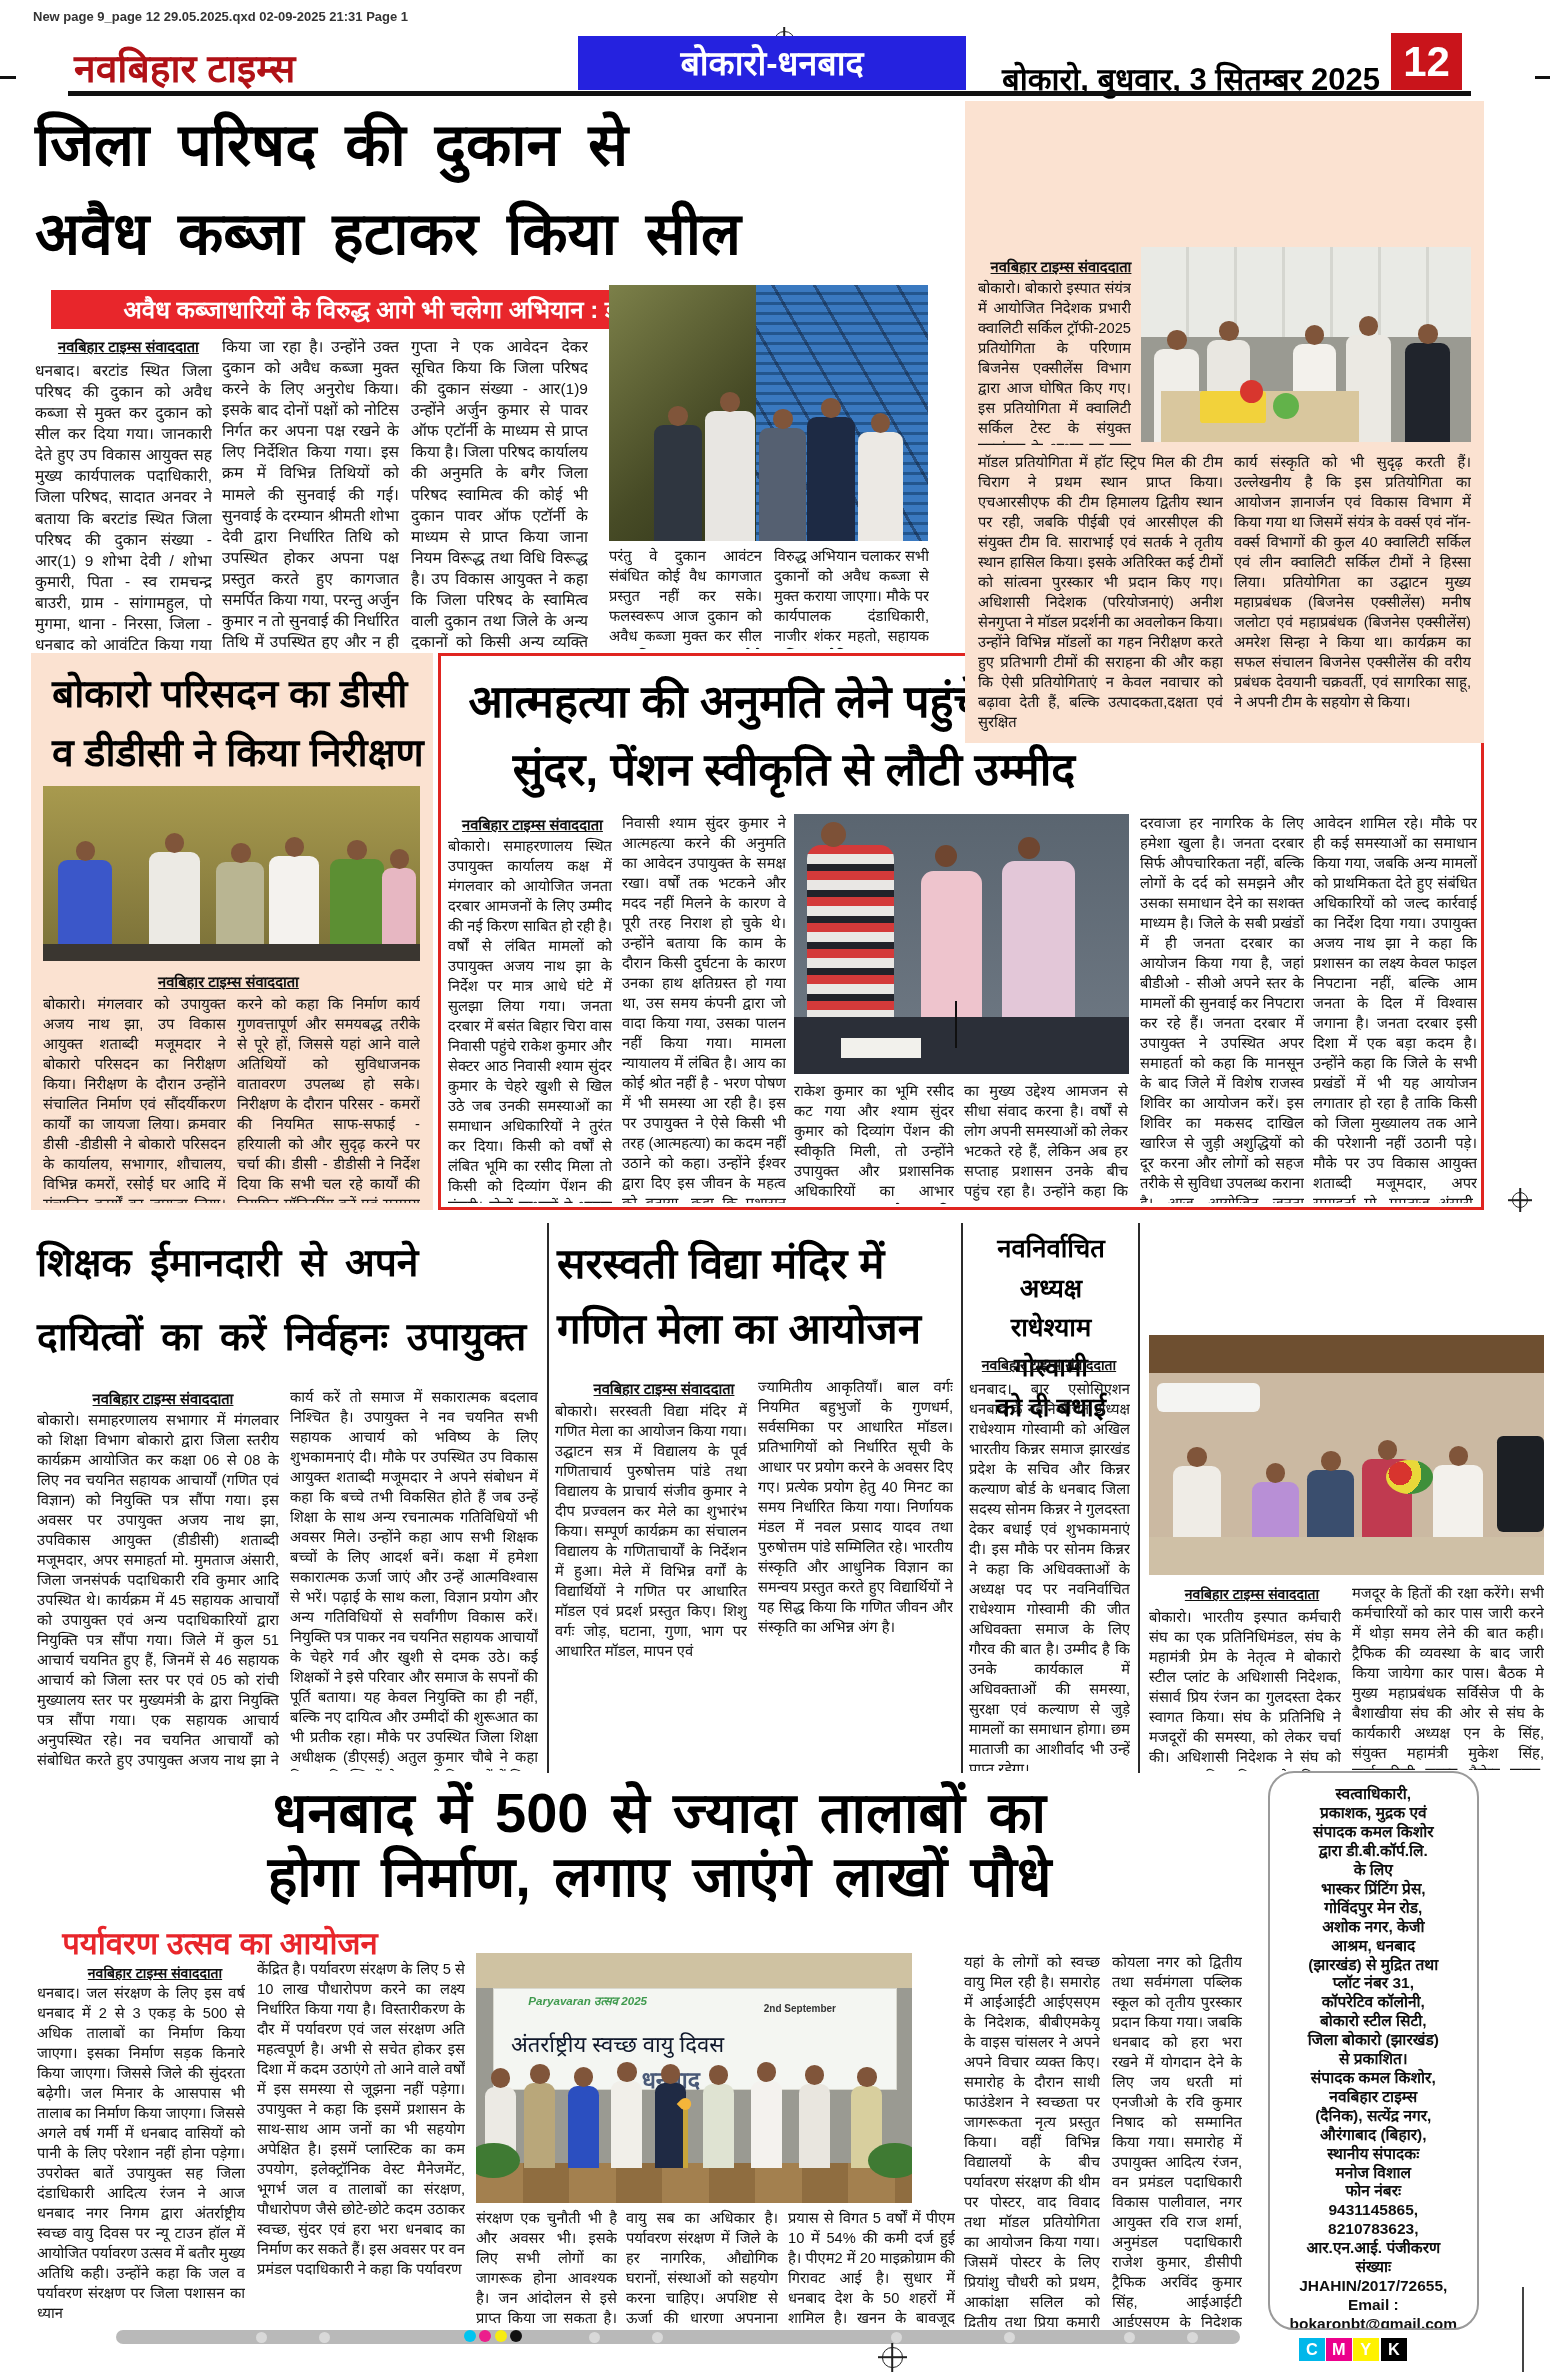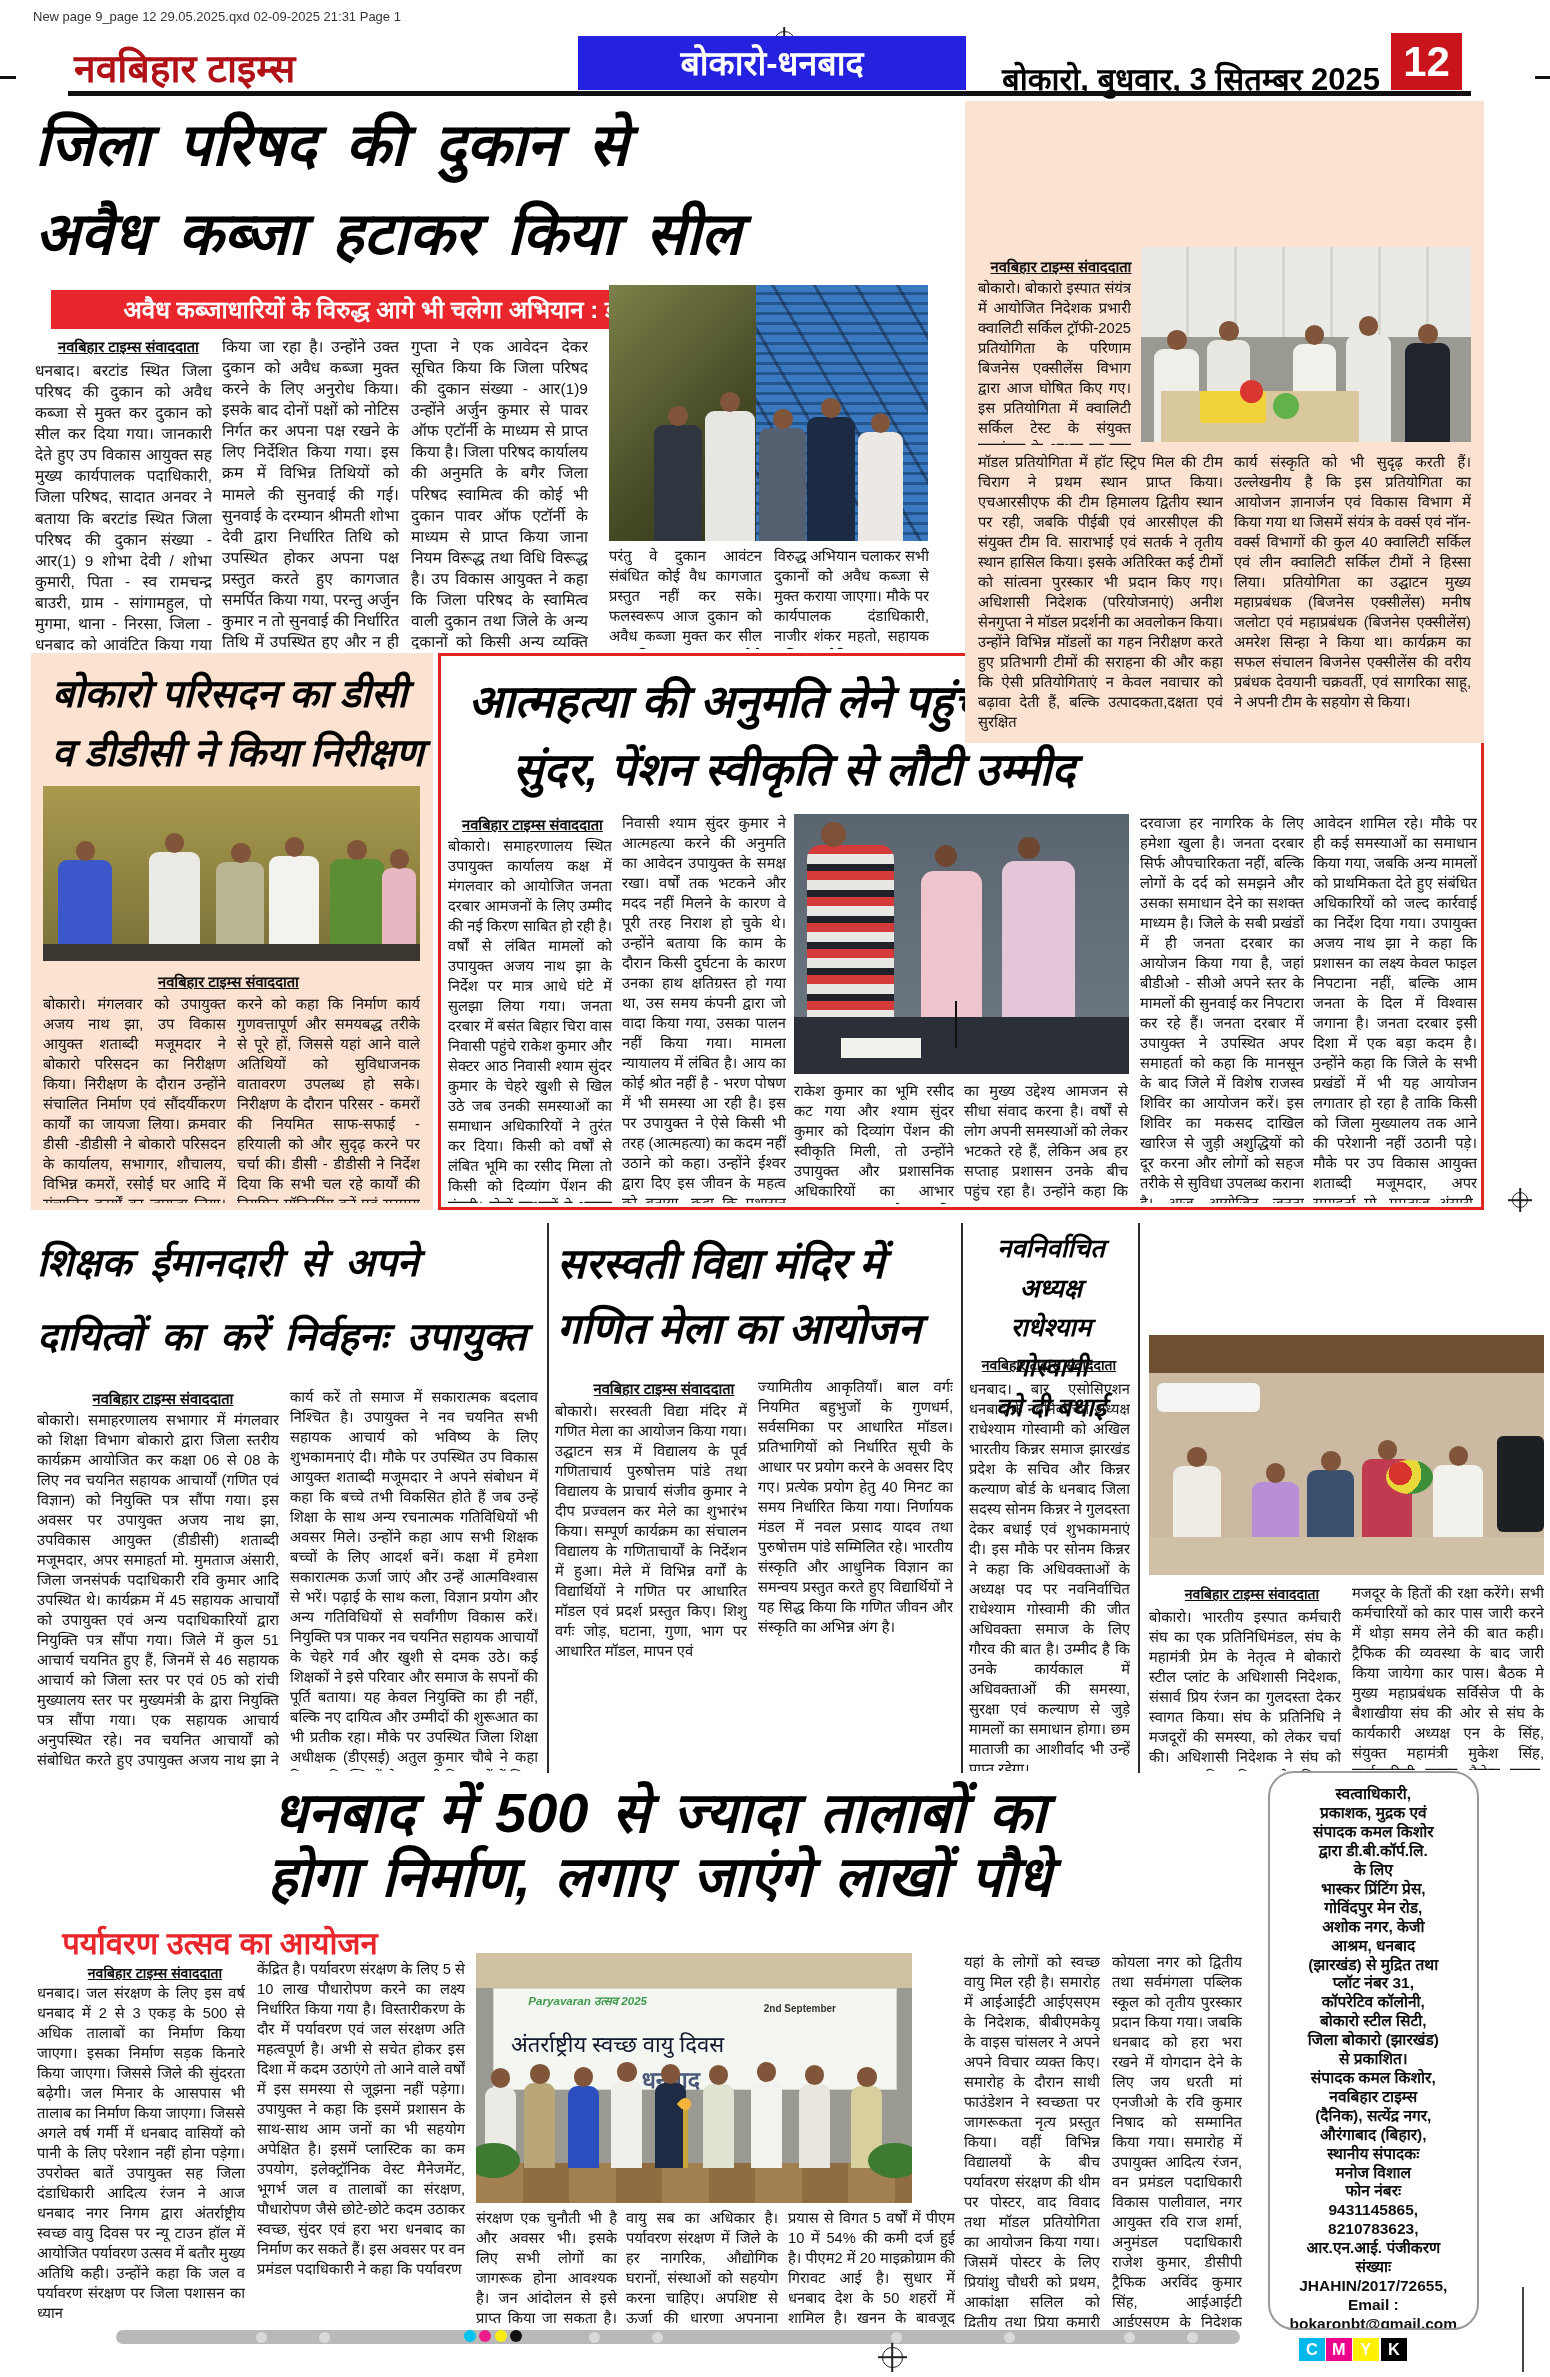--- a/index.html
+++ b/index.html
@@ -1,19 +1,19 @@
 <!DOCTYPE html>
 <html style="font-size:12.4px"><head>
 <meta charset="utf-8">
 <style>
   html,body{margin:0;padding:0;background:#e9e9e9;}
   .page{position:relative;width:1550px;height:2377px;background:#ffffff;margin:0 auto;
         font-family:"Liberation Sans","DejaVu Sans",sans-serif;color:#101010;overflow:hidden;}
   .abs{position:absolute;}
-  .headline{font-weight:800;color:#000;white-space:pre-line;font-style:italic;}
+  .headline{font-weight:800;color:#000;white-space:pre-line;}
   .byline{font-weight:bold;text-decoration:underline;text-align:center;font-size:14.7px;}
   .col{font-size:14.7px;line-height:1.36;text-align:justify;overflow:hidden;color:#141414;word-break:break-word;}
   .peach{background:#fbe2d1;}
   .photo{position:absolute;overflow:hidden;background:#9a9a92;}
   .shape{position:absolute;}
   .p{position:absolute;bottom:0;border-radius:9.3px 9.3px 0 0;}
   .p:before{content:"";position:absolute;top:-18.6px;left:50%;margin-left:-9.3px;width:19.4px;height:19.4px;border-radius:50%;background:#80553a;}
   .regmark{position:absolute;width:18.6px;height:18.6px;border:1.6px solid #222;border-radius:50%;}
   .regmark:before{content:"";position:absolute;left:50%;top:-5.4px;bottom:-5.4px;width:1.6px;background:#222;transform:translateX(-50%);}
   .regmark:after{content:"";position:absolute;top:50%;left:-5.4px;right:-5.4px;height:1.6px;background:#222;transform:translateY(-50%);}
@@ -22,21 +22,21 @@
            font-size:15.5px;line-height:1.22;white-space:pre-line;padding:12.4px 7.8px;overflow:hidden;background:#fff;}
   .cmyk{position:absolute;width:25.6px;height:23px;text-align:center;font-weight:bold;font-size:16.3px;line-height:23px;color:#fff;}
   .dot{position:absolute;width:12.4px;height:12.4px;border-radius:50%;}
   .bar-dot{position:absolute;top:1.6px;width:11px;height:11px;border-radius:50%;background:#d9d9d9;}
 </style>
 </head>
 <body>
 
 <div class="page">
 
-  <div class="abs" style="left:33px;top:9.3px;font-size:13px;color:#333;">New page 9_page 12  29.05.2025.qxd  02-09-2025  21:31  Page 1</div>
+  <div class="abs" style="left:33px;top:9.3px;font-size:13px;color:#333;font-weight:bold;">New page 9_page 12  29.05.2025.qxd  02-09-2025  21:31  Page 1</div>
   <div class="regmark" style="left:774px;top:31px;"></div>
   <div class="abs" style="left:0px;top:76px;width:15.5px;height:3.1px;background:#111;"></div>
   <div class="abs" style="left:1535px;top:76px;width:15.5px;height:3.1px;background:#111;"></div>
 
   <div class="abs" style="left:74px;top:40px;font-size:39px;font-weight:800;color:#b01116;">नवबिहार टाइम्स</div>
   <div class="abs" style="left:578px;top:36px;width:388px;height:54px;background:#2522df;text-align:center;line-height:54px;color:#fff;font-size:34px;font-weight:800;">बोकारो-धनबाद</div>
   <div class="abs" style="left:1002px;top:45px;font-size:31px;font-weight:700;color:#000;margin-top:12px;">बोकारो, बुधवार, 3 सितम्बर 2025</div>
   <div class="abs" style="left:1391px;top:33px;width:71px;height:57px;background:#c9141b;color:#fff;font-size:42px;font-weight:700;text-align:center;line-height:57px;">12</div>
   <div class="abs" style="left:68px;top:91px;width:1403px;height:5.4px;background:#111;"></div>
 

